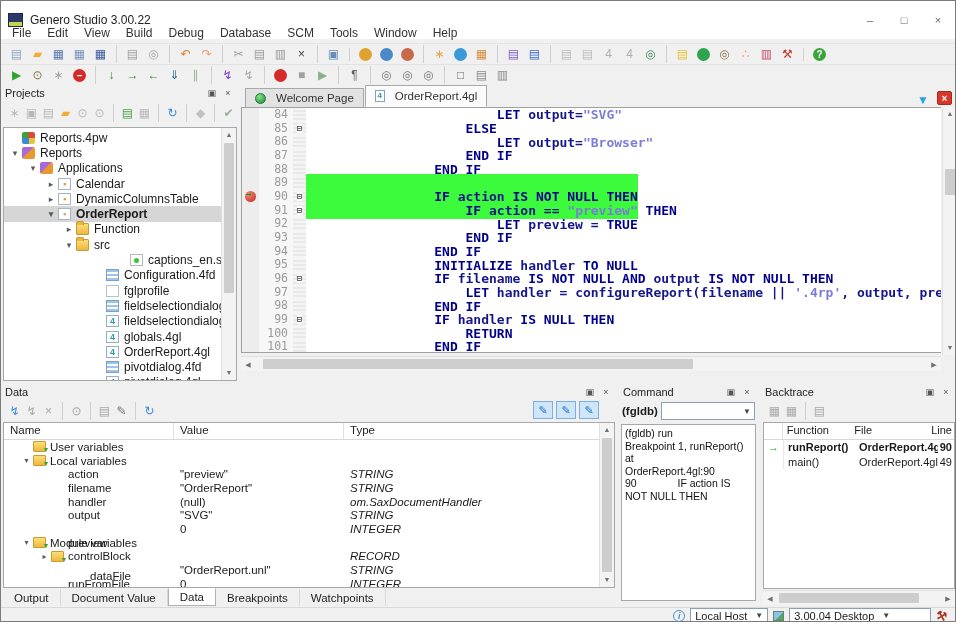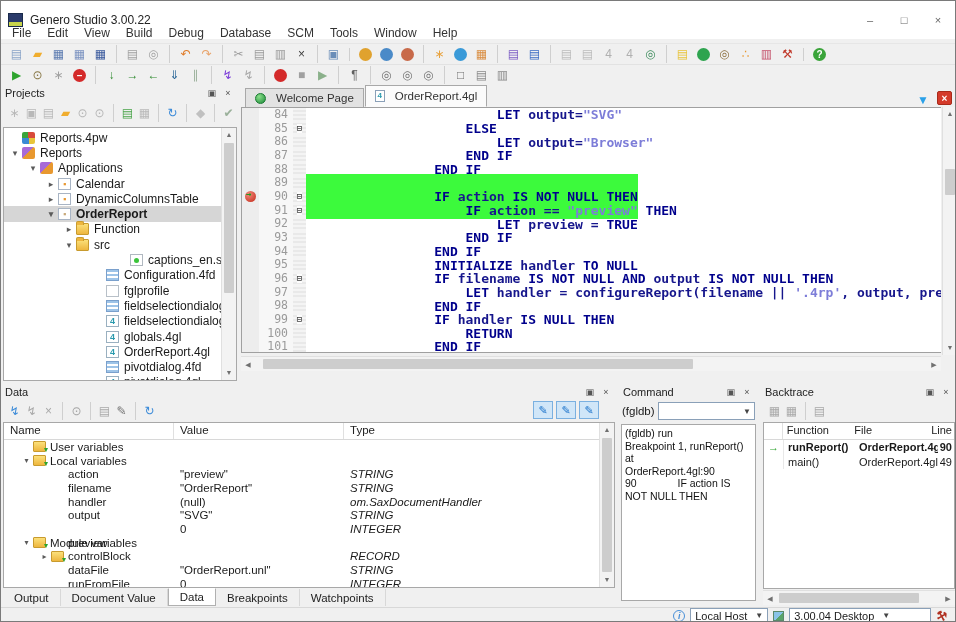--- a/index.html
+++ b/index.html
@@ -122,21 +122,21 @@
   .dcell{overflow:hidden;}
   .dcell.name{width:170px;display:flex;align-items:center;}
   .dcell.value{width:170px;padding-left:6px;}
   .dcell.type{flex:1;padding-left:6px;font-style:italic;}
   .drow .texp{width:13px;font-size:8px;}
   .drow .tico{margin-right:4px;width:13px;height:11px;}
   .dvscroll{top:0;bottom:0;right:0;}
   
   #cmdpanel{left:618px;top:383px;width:139px;height:221px;}
   .cmdrow{height:22px;display:flex;align-items:center;padding:0 3px;gap:3px;}
-  .cmdprompt{font-weight:normal;font-size:11.5px;}
+  .cmdprompt{font-weight:bold;font-size:11.5px;}
   .combo{flex:1;height:18px;background:#fff;border:1px solid #8aa0b8;display:flex;align-items:center;padding:0 3px;}
   .combo .arr{margin-left:auto;font-size:8px;color:#444;}
   .cmdout{position:absolute;left:2px;right:2px;top:40px;bottom:4px;background:#fff;border:1px solid #a8a8a8;
           padding:2px 3px;font-size:10.5px;line-height:12.5px;white-space:pre-wrap;color:#111;}
   
   #btpanel{left:760px;top:383px;width:196px;height:221px;}
   .bttoolbar{height:22px;display:flex;align-items:center;padding:0 2px;}
   .btbody{position:absolute;left:2px;right:2px;top:38px;bottom:16px;background:#fff;border:1px solid #a8a8a8;overflow:hidden;}
   .bthead{height:17px;display:flex;border-bottom:1px solid #d8d8d8;font-size:11px;color:#222;}
   .bthead .c0{width:20px;border-right:1px solid #e0e0e0;}
@@ -930,21 +930,21 @@
             <span class="dcell name" style="padding-left: 34px;">
               <span class="texp">▸</span>
               <span class="tico ic-dfold"></span>
               <span>controlBlock</span>
             </span>
             <span class="dcell value"></span>
             <span class="dcell type">RECORD</span>
           </div>
 
           <div class="drow">
-            <span class="dcell name" style="padding-left: 34px;">
+            <span class="dcell name" style="padding-left: 43px; flex-direction: column;">
               <span class="texp"></span>
               <span class="tico ic-pen"></span>
               <span>dataFile</span>
             </span>
             <span class="dcell value">"OrderReport.unl"</span>
             <span class="dcell type">STRING</span>
           </div>
 
           <div class="drow">
             <span class="dcell name" style="padding-left: 34px;">

